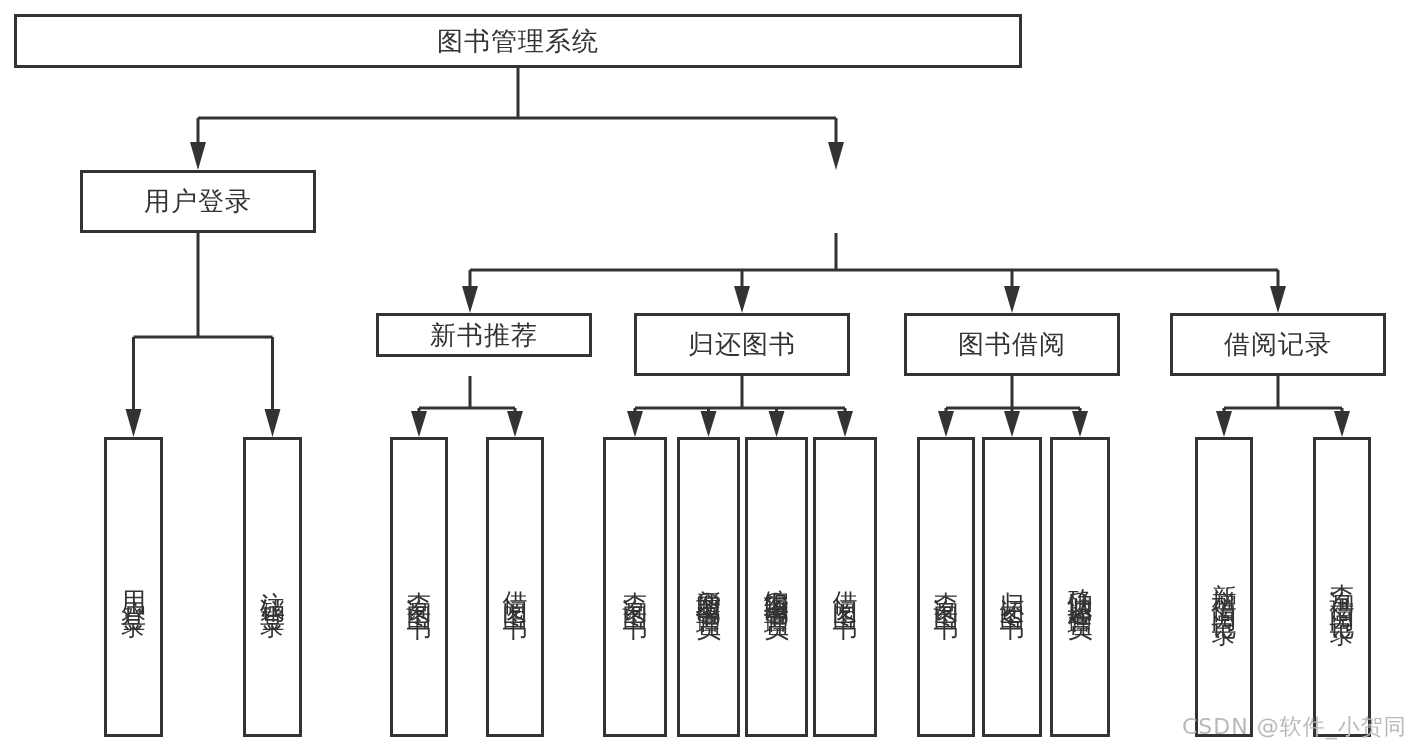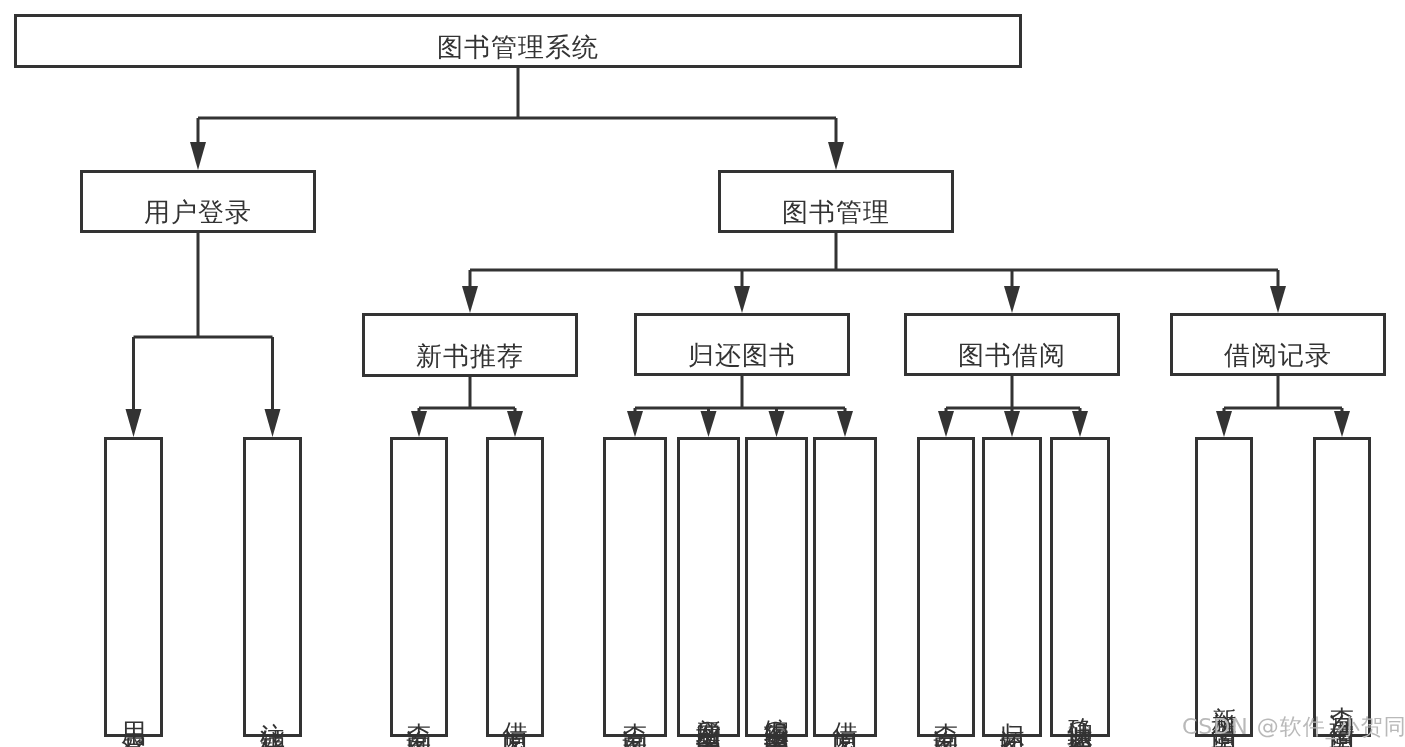--- a/index.html
+++ b/index.html
@@ -20,21 +20,21 @@
     left: 0;
     top: 0;
     z-index: 0;
   }
   .node {
     position: absolute;
     box-sizing: border-box;
     background: #ffffff;
     border: 3px solid #333333;
     display: flex;
-    align-items: flex-end;
+    align-items: center;
     justify-content: center;
     z-index: 1;
     color: #333333;
   }
   .hbox {
     font-size: 26px;
     letter-spacing: 1px;
     white-space: nowrap;
   }
   .vbox {
@@ -114,25 +114,22 @@
     </g>
   </svg>
 
   <div class="node hbox" style="left:14px;top:14px;width:1008px;height:54px">
     <span>图书管理系统</span>
   </div>
 
   <div class="node hbox" style="left:80px;top:170px;width:236px;height:63px">
     <span>用户登录</span>
   </div>
-  <div class="node hbox" style="left:718px;top:170px;width:236px;height:63px">
-    <span>图书管理</span>
-  </div>
 
-  <div class="node hbox" style="left:362px;top:313px;width:216px;height:64px">
+  <div class="node hbox" style="left:376px;top:313px;width:216px;height:44px">
     <span>新书推荐</span>
   </div>
   <div class="node hbox" style="left:634px;top:313px;width:216px;height:63px">
     <span>归还图书</span>
   </div>
   <div class="node hbox" style="left:904px;top:313px;width:216px;height:63px">
     <span>图书借阅</span>
   </div>
   <div class="node hbox" style="left:1170px;top:313px;width:216px;height:63px">
     <span>借阅记录</span>

